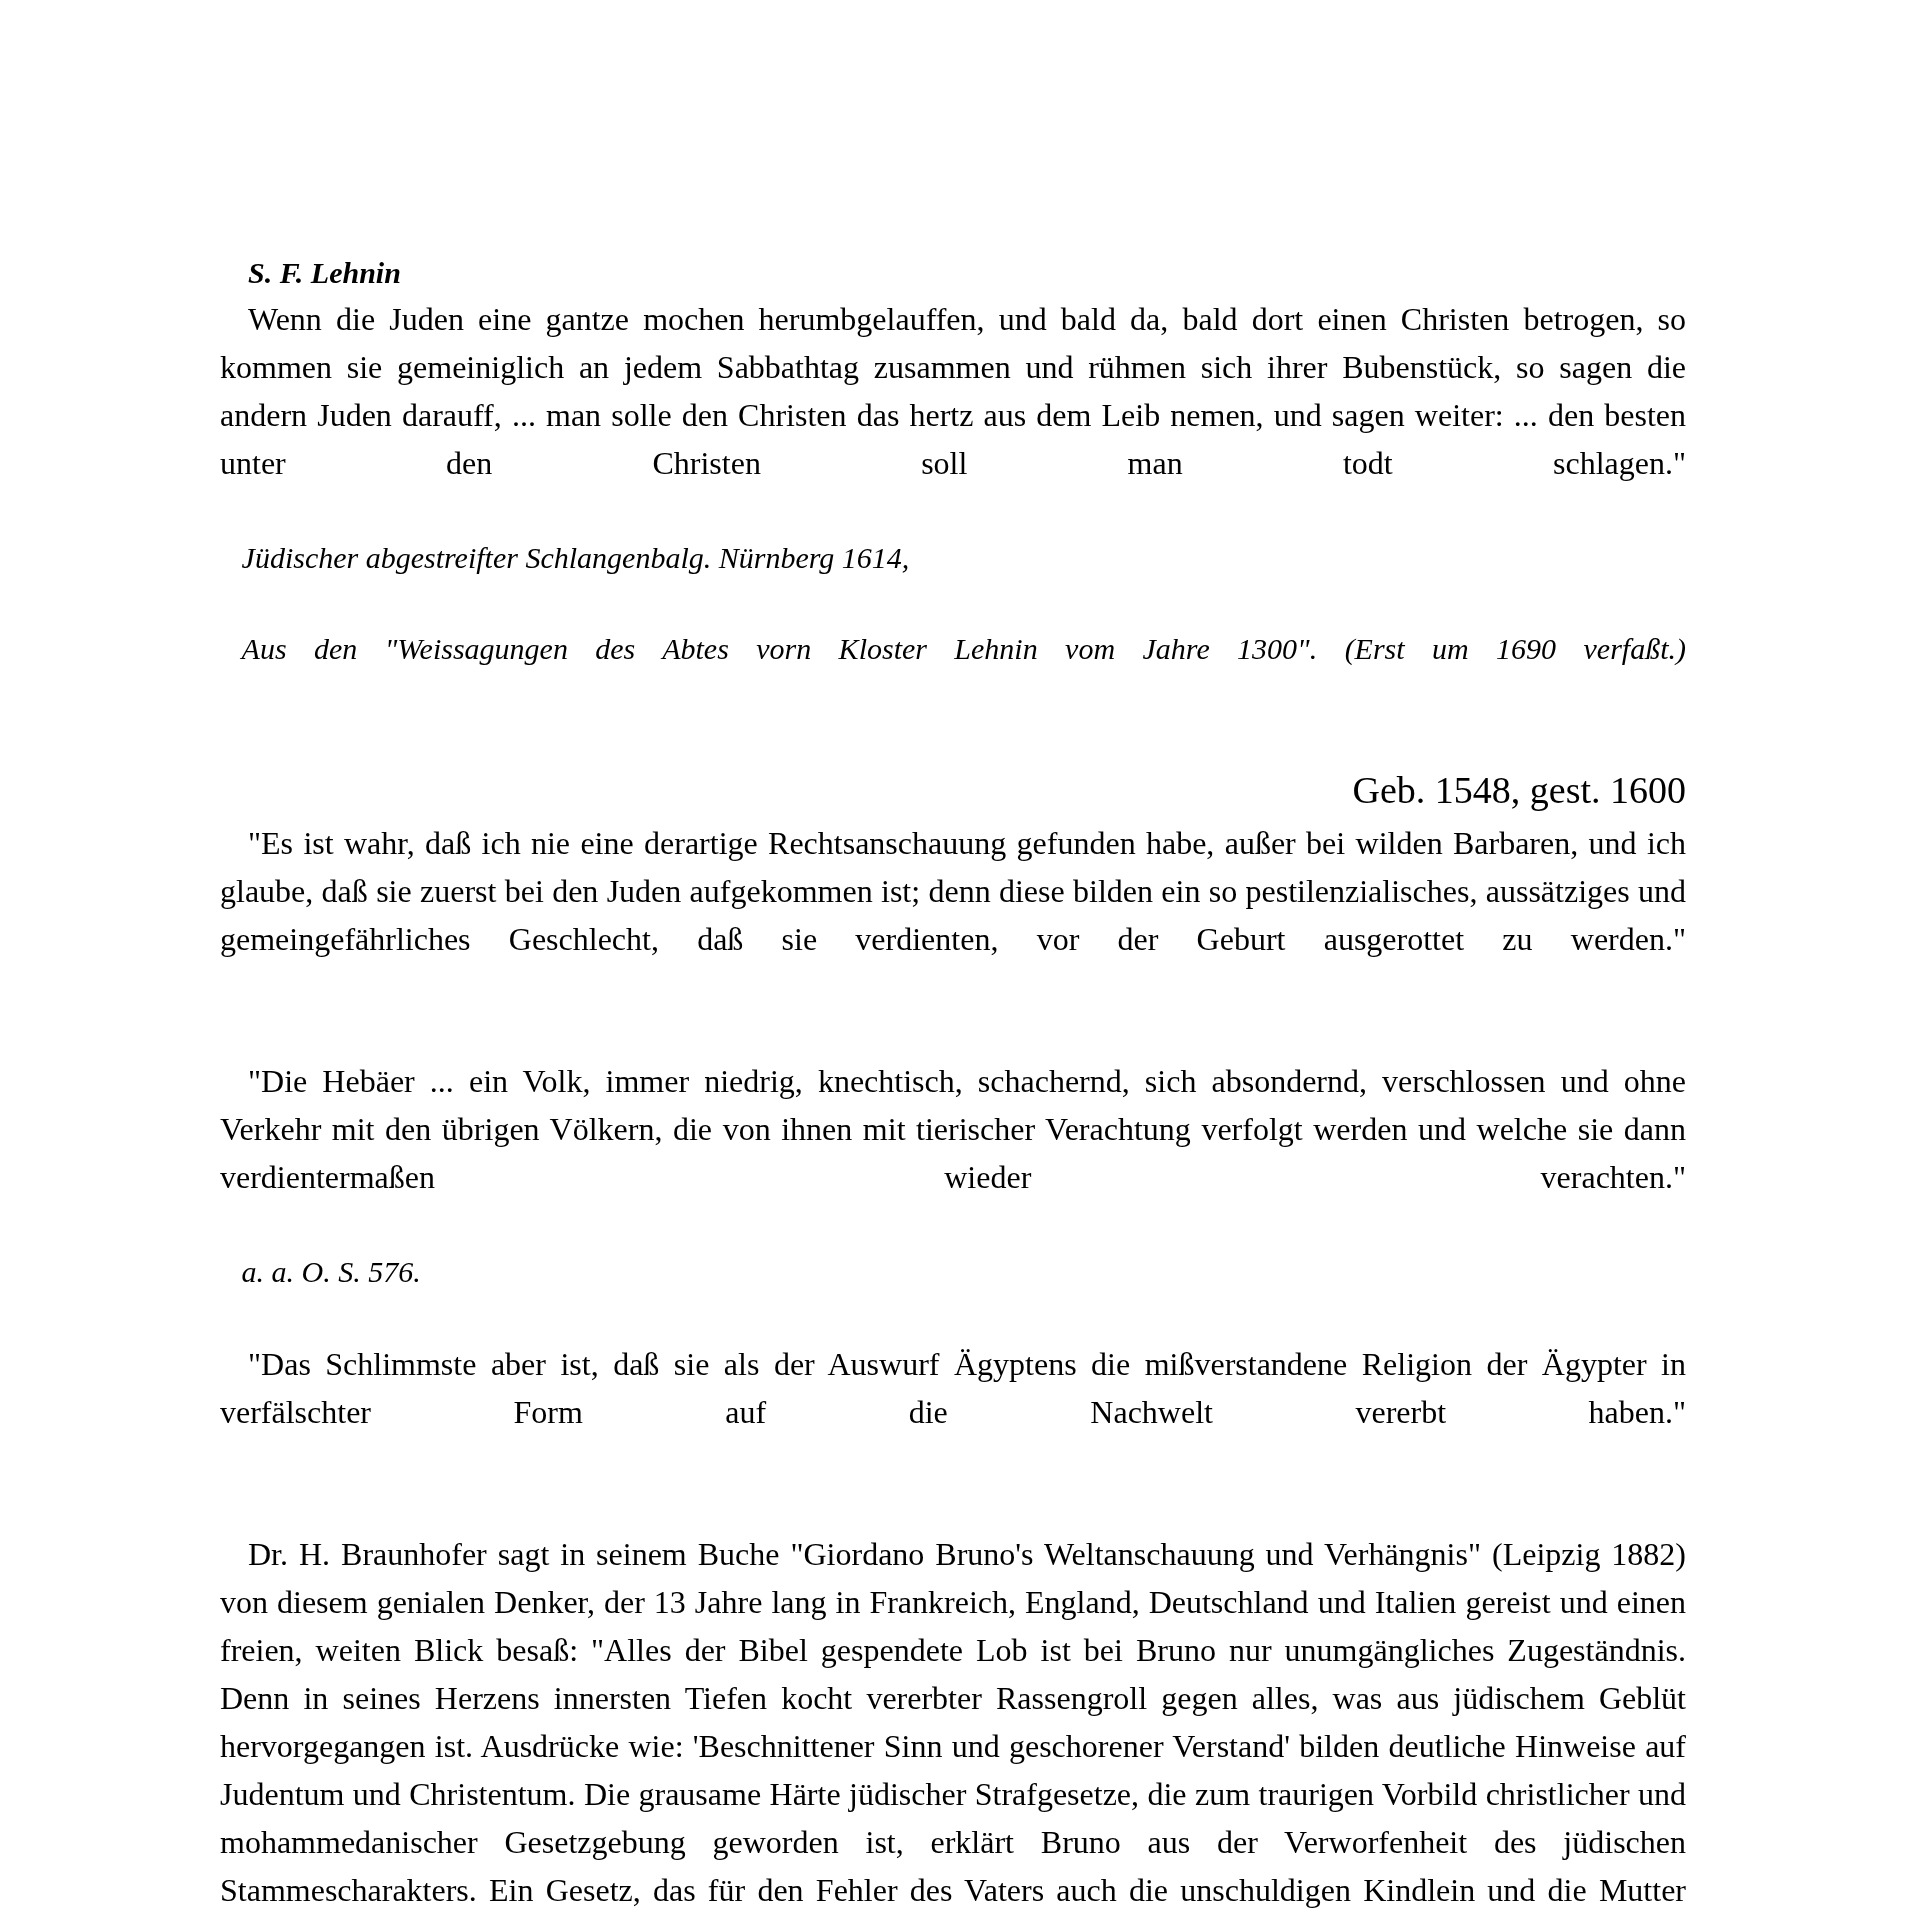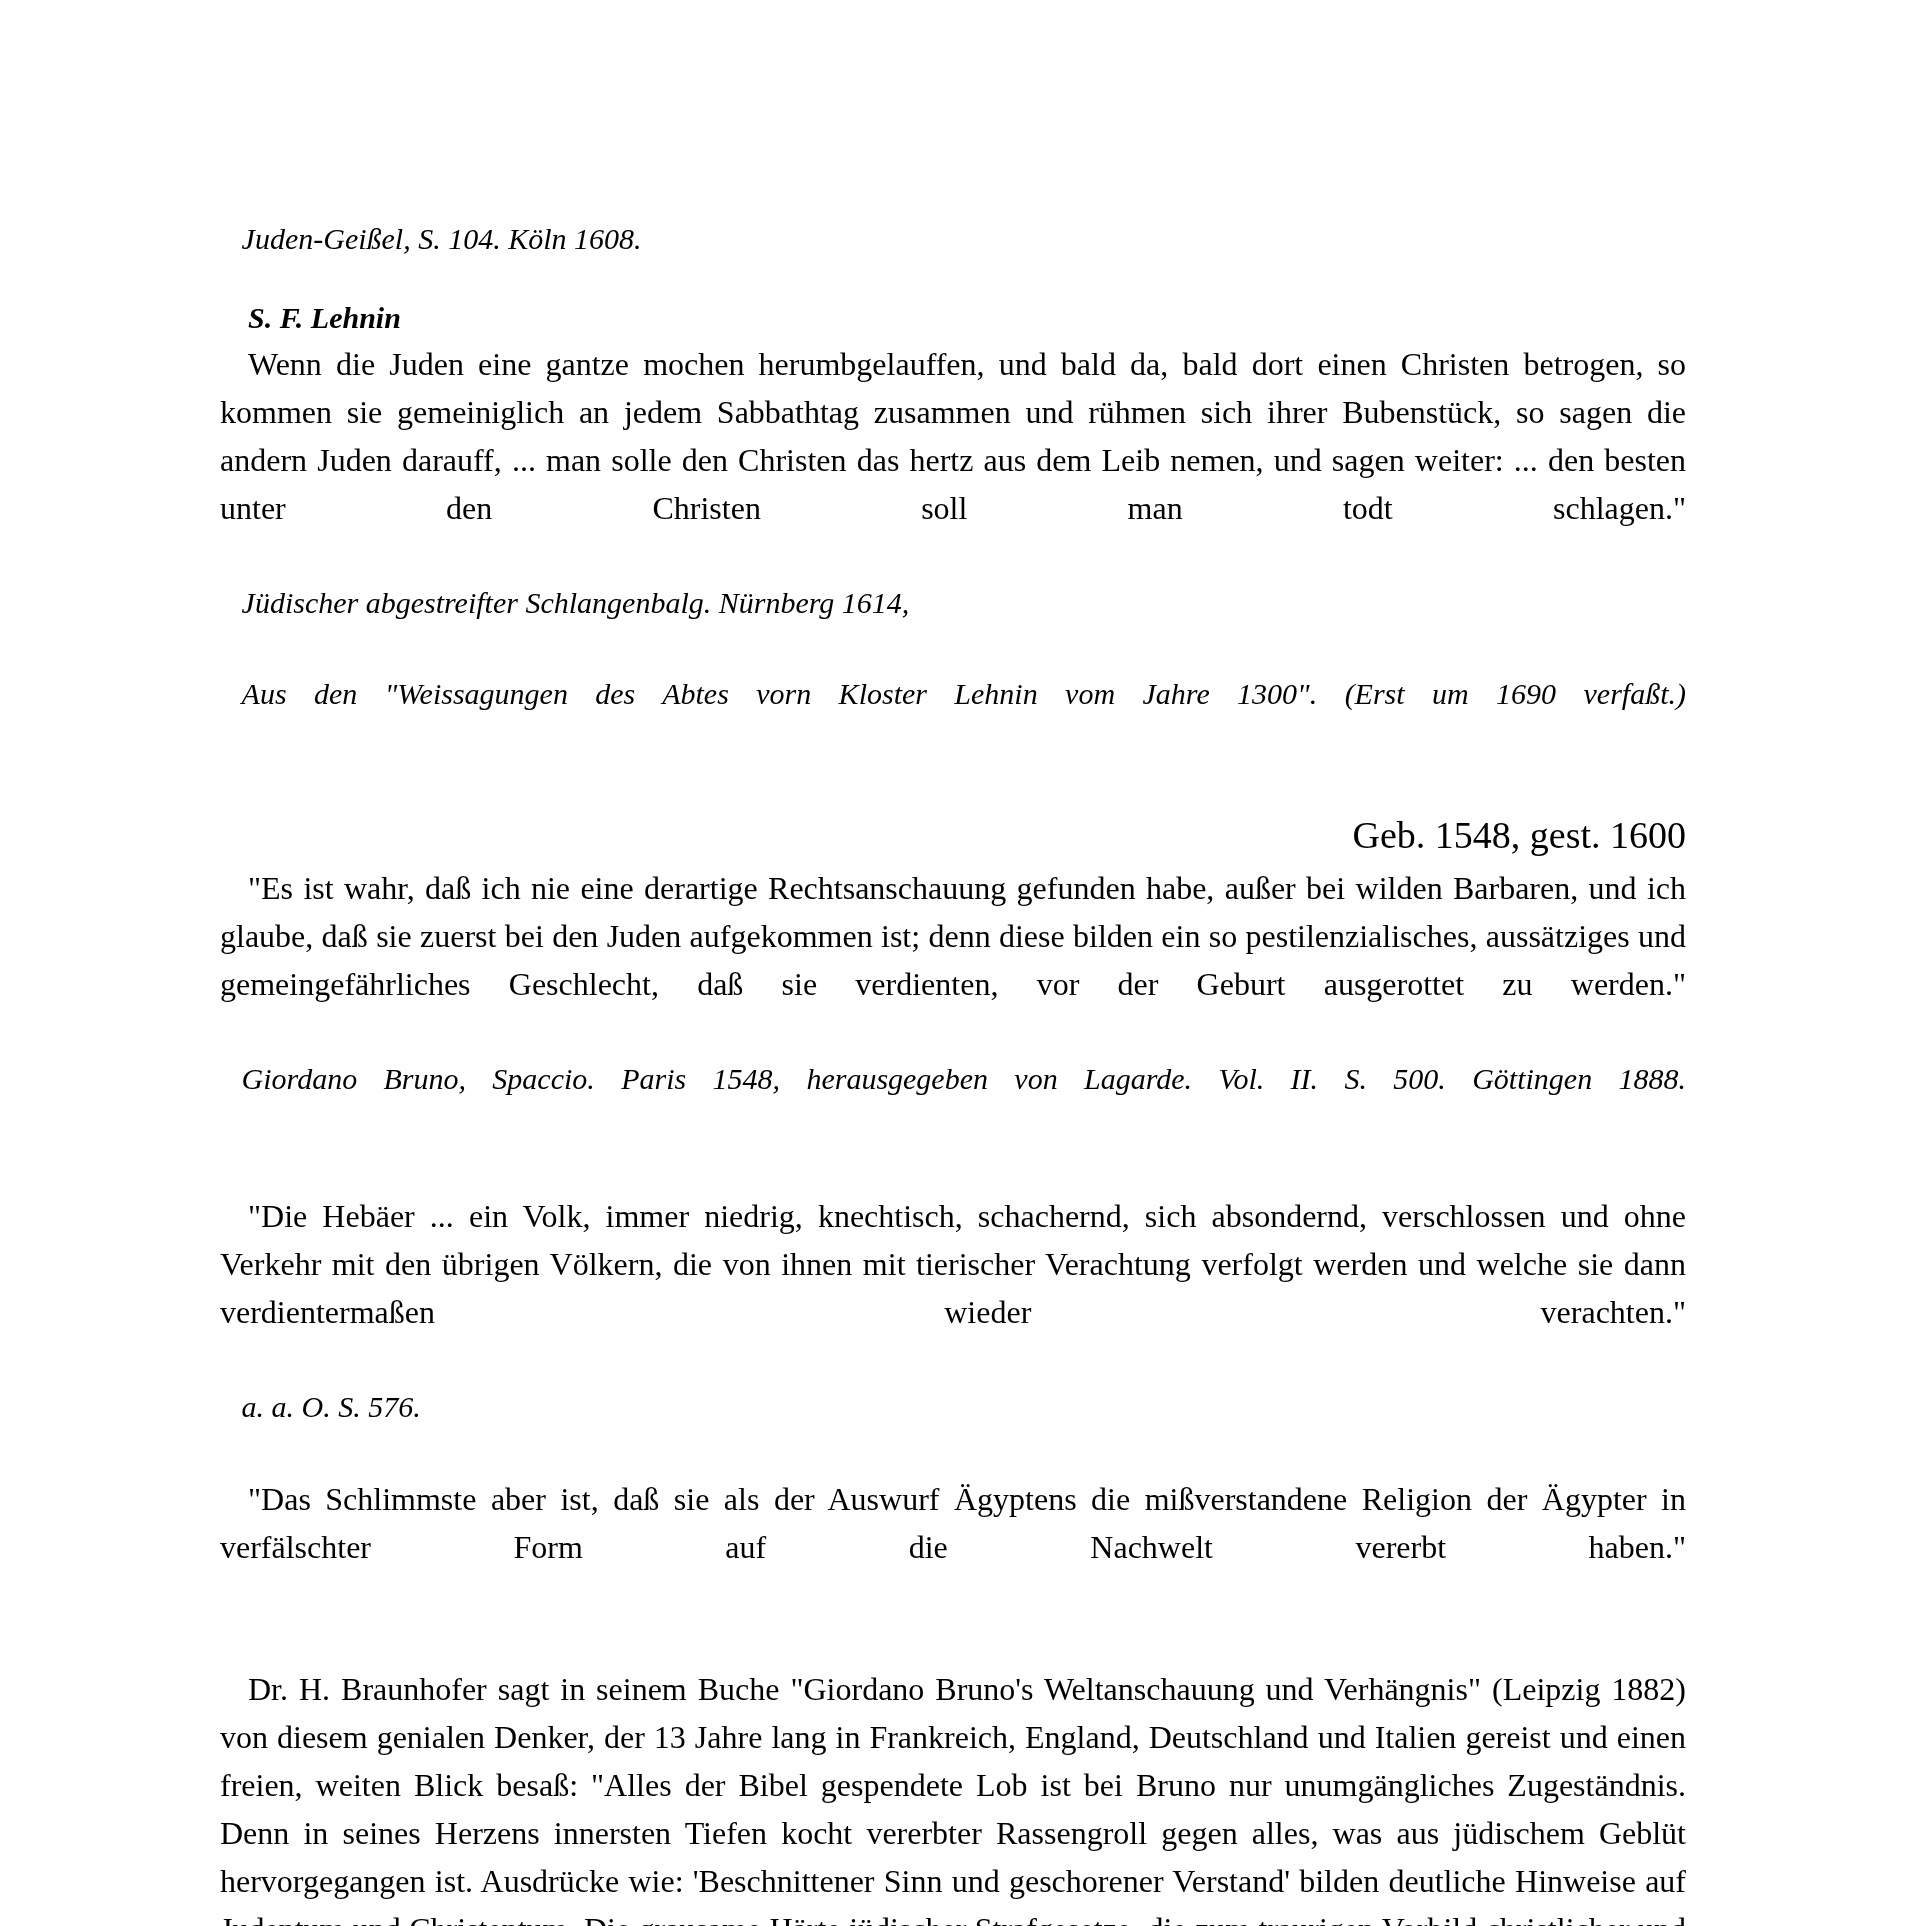--- a/index.html
+++ b/index.html
@@ -83,37 +83,35 @@
   }
   .source.noafter::after { content: none; display: none; }
 </style>
 </head>
 <body>
 
 <div class="page">
 
   <div class="text-column">
 
-    <p class="source noafter">Juden-Geißel, S. 104. Köln 1608.</p>
 
     <div class="gap-md"></div>
 
     <p class="heading">S. F. Lehnin</p>
     <p class="blk indent">Wenn die Juden eine gantze mochen herumbgelauffen, und bald da, bald dort einen Christen betrogen, so kommen sie gemeiniglich an jedem Sabbathtag zusammen und rühmen sich ihrer Bubenstück, so sagen die andern Juden darauff, ... man solle den Christen das hertz aus dem Leib nemen, und sagen weiter: ... den besten unter den Christen soll man todt schlagen."</p>
     <p class="source noafter">Jüdischer abgestreifter Schlangenbalg. Nürnberg 1614,</p>
 
     <div class="gap-lg"></div>
 
     <p class="source">Aus den "Weissagungen des Abtes vorn Kloster Lehnin vom Jahre 1300". (Erst um 1690 verfaßt.)</p>
 
     <div class="gap-lg"></div>
 
     <p class="plainline">Geb. 1548, gest. 1600</p>
     <p class="blk indent">"Es ist wahr, daß ich nie eine derartige Rechtsanschauung gefunden habe, außer bei wilden Barbaren, und ich glaube, daß sie zuerst bei den Juden aufgekommen ist; denn diese bilden ein so pestilenzialisches, aussätziges und gemeingefährliches Geschlecht, daß sie verdienten, vor der Geburt ausgerottet zu werden."</p>
-    <p class="source">Giordano Bruno, Spaccio. Paris 1548, herausgegeben von Lagarde. Vol. II. S. 500. Göttingen 1888.</p>
 
     <div class="gap-lg"></div>
 
     <p class="blk indent">"Die Hebäer ... ein Volk, immer niedrig, knechtisch, schachernd, sich absondernd, verschlossen und ohne Verkehr mit den übrigen Völkern, die von ihnen mit tierischer Verachtung verfolgt werden und welche sie dann verdientermaßen wieder verachten."</p>
     <p class="source noafter">a. a. O. S. 576.</p>
 
     <div class="gap-lg"></div>
 
     <p class="blk indent">"Das Schlimmste aber ist, daß sie als der Auswurf Ägyptens die mißverstandene Religion der Ägypter in verfälschter Form auf die Nachwelt vererbt haben."</p>
 

